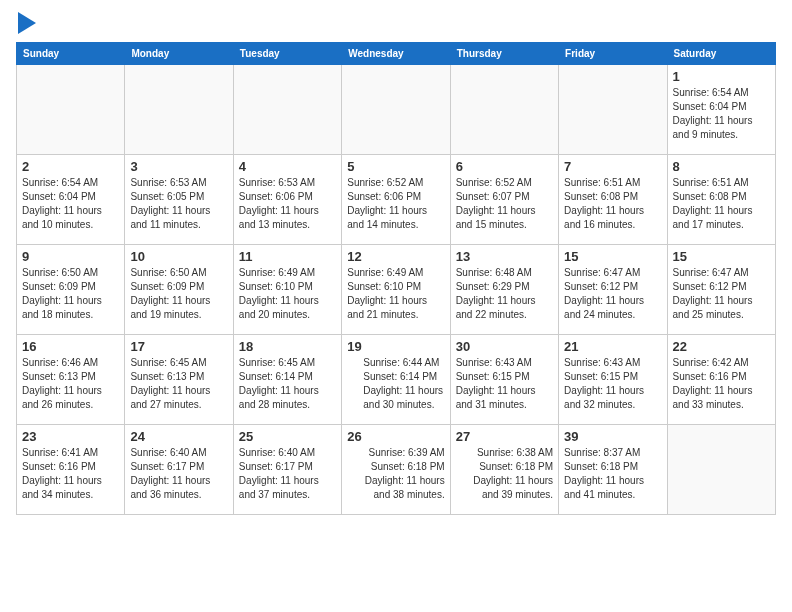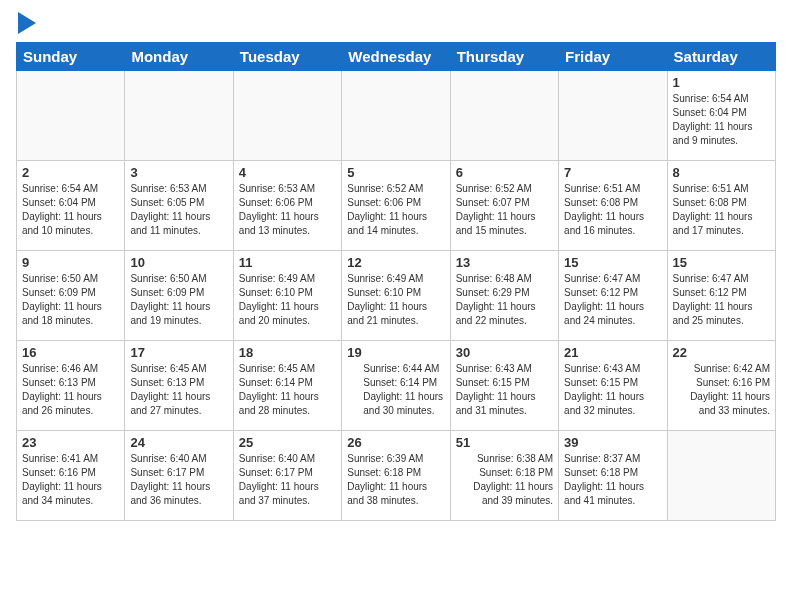--- a/index.html
+++ b/index.html
@@ -48,21 +48,21 @@
       color: #555;
     }
     .calendar {
       width: 100%;
       border-collapse: collapse;
       border: 1px solid #ccc;
     }
     .calendar th {
       background: #1a6fc4;
       color: #fff;
-      font-size: 15px;
+      font-size: 10px;
       font-weight: bold;
       padding: 5px 6px;
       text-align: left;
       border: 1px solid #1a6fc4;
     }
     .calendar td {
       vertical-align: top;
       border: 1px solid #ccc;
       padding: 4px 5px;
       width: 108px;
@@ -278,21 +278,21 @@
         </td>
         <td>
           <span class="day-num">21</span>
           <div class="day-info" style="white-space: pre-line;">Sunrise: 6:43 AM
 Sunset: 6:15 PM
 Daylight: 11 hours
 and 32 minutes.</div>
         </td>
         <td>
           <span class="day-num">22</span>
-          <div class="day-info" style="white-space: pre-line; text-align: right;">Sunrise: 6:42 AM
+          <div class="day-info" style="white-space: pre-line;">Sunrise: 6:42 AM
 Sunset: 6:16 PM
 Daylight: 11 hours
 and 33 minutes.</div>
         </td>
       </tr>
       <tr>
         <td>
           <span class="day-num">23</span>
           <div class="day-info" style="white-space: pre-line;">Sunrise: 6:41 AM
 Sunset: 6:16 PM
@@ -308,27 +308,27 @@
         </td>
         <td>
           <span class="day-num">25</span>
           <div class="day-info" style="white-space: pre-line;">Sunrise: 6:40 AM
 Sunset: 6:17 PM
 Daylight: 11 hours
 and 37 minutes.</div>
         </td>
         <td>
           <span class="day-num">26</span>
-          <div class="day-info" style="white-space: pre-line;">Sunrise: 6:39 AM
+          <div class="day-info" style="white-space: pre-line; text-align: right;">Sunrise: 6:39 AM
 Sunset: 6:18 PM
 Daylight: 11 hours
 and 38 minutes.</div>
         </td>
         <td>
-          <span class="day-num">51</span>
+          <span class="day-num">27</span>
           <div class="day-info" style="white-space: pre-line; text-align: right;">Sunrise: 6:38 AM
 Sunset: 6:18 PM
 Daylight: 11 hours
 and 39 minutes.</div>
         </td>
         <td>
           <span class="day-num">39</span>
           <div class="day-info" style="white-space: pre-line;">Sunrise: 8:37 AM
 Sunset: 6:18 PM
 Daylight: 11 hours

